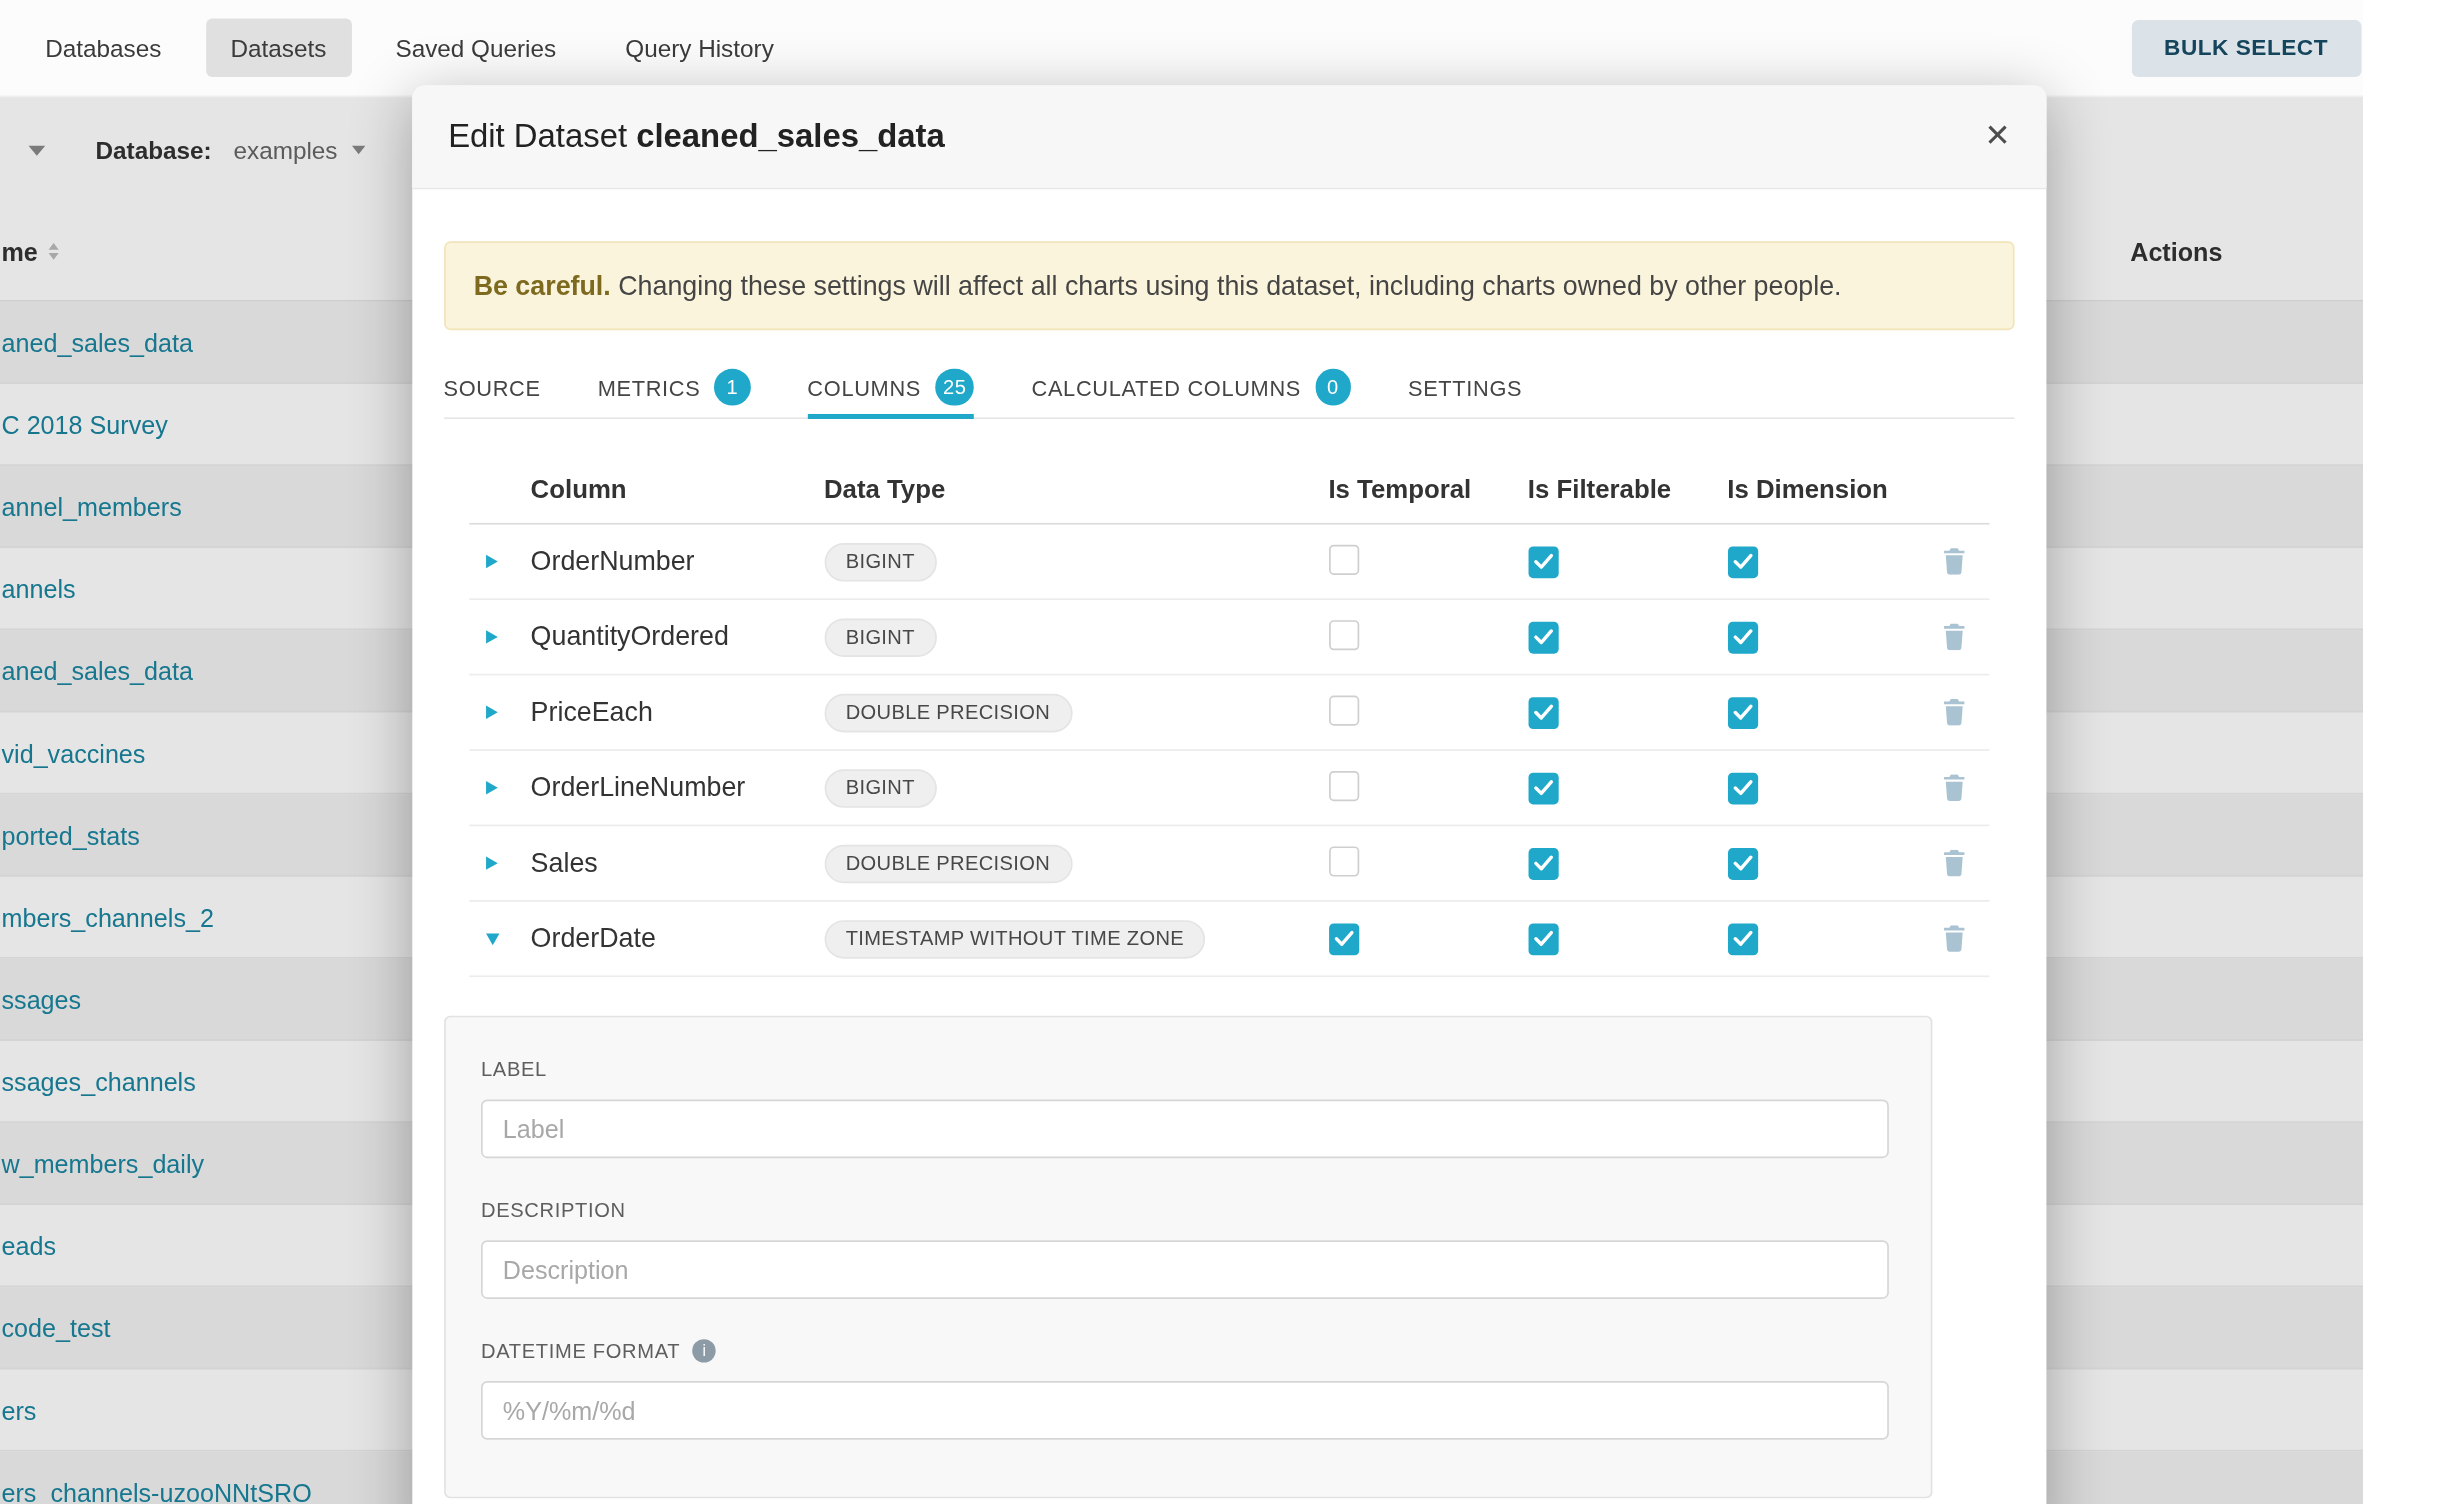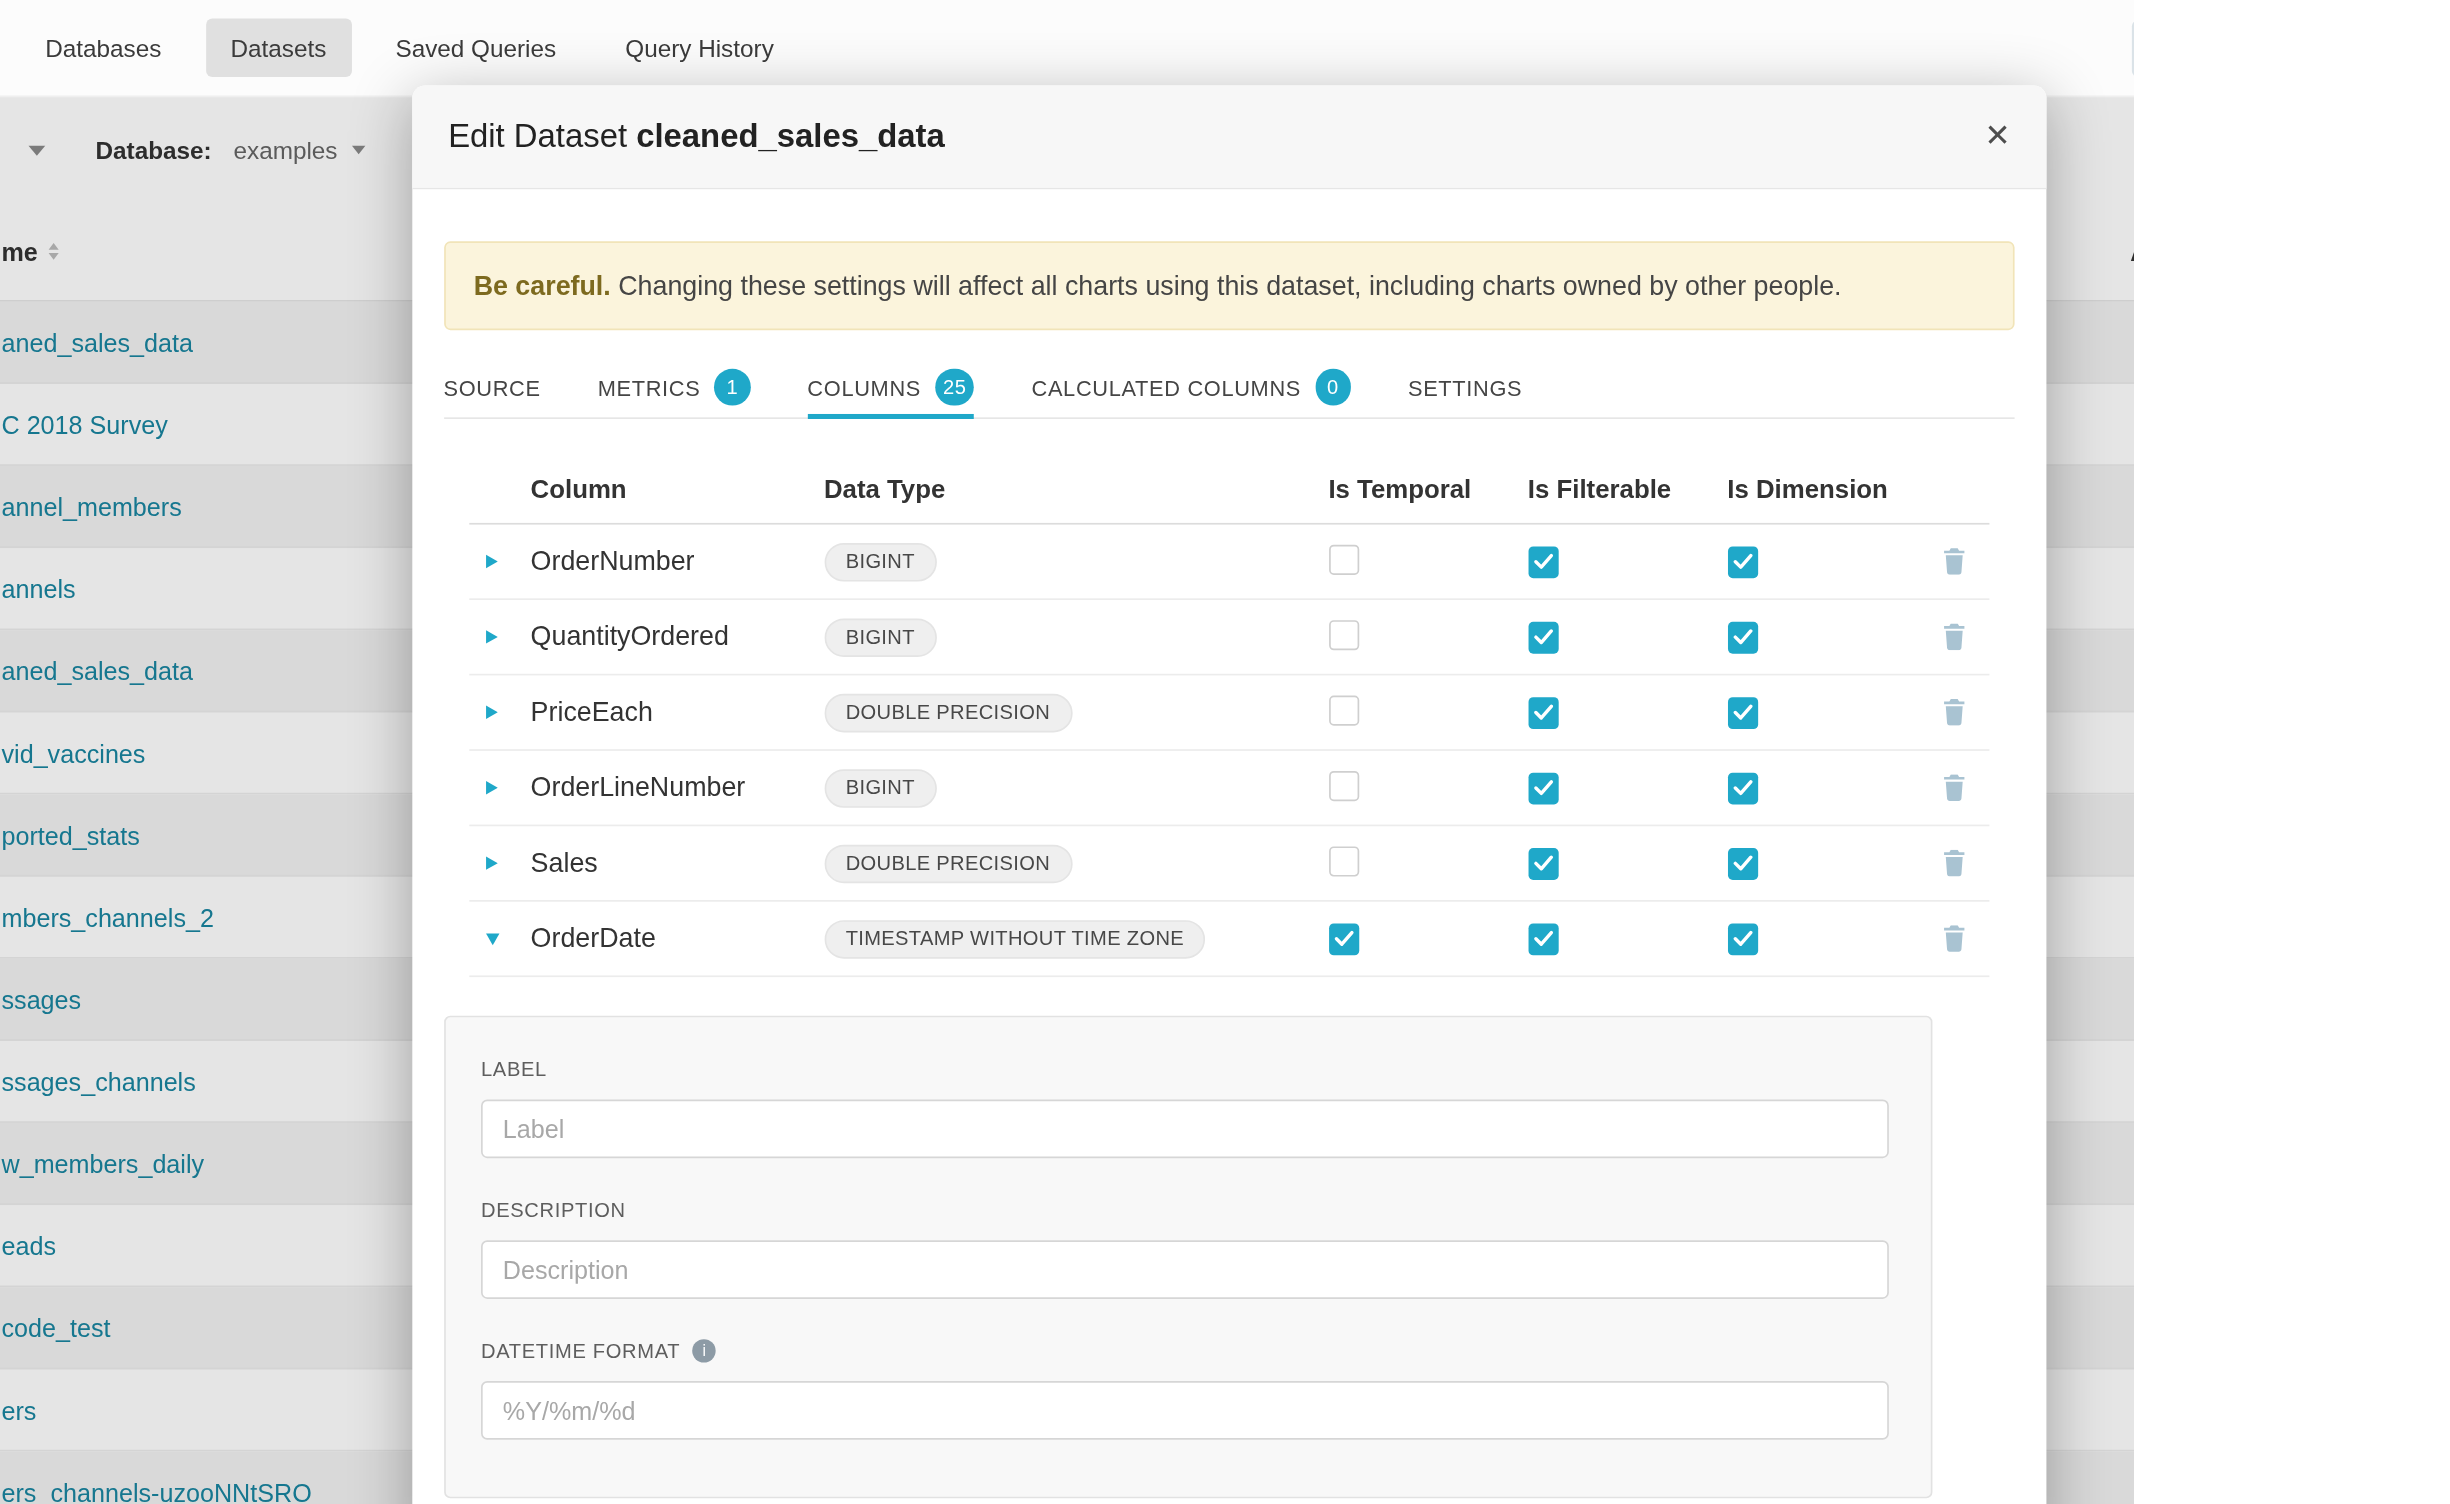--- a/index.html
+++ b/index.html
@@ -1,16 +1,16 @@
 <!DOCTYPE html>
 <html style="--accent: #1FA8C9; --link: #1985a0; --warning-bg: #FBF4DC; --warning-accent: #7D6A1F; --dark-button: #173B4F; --trash: #A9C3D2;font-size:15px"><head>
 <meta charset="utf-8">
 <style>
   html,body{margin:0;padding:0;background:#fff;}
-  #viewport{width:2134px;height:1505px;overflow:hidden;position:relative;}
+  #viewport{width:2363px;height:1505px;overflow:hidden;position:relative;}
   #scale-root{width:1462px;height:898px;transform:scale(1.6760204);transform-origin:0 0;
     position:relative;font-family:"Liberation Sans",sans-serif;background:#fff;overflow:hidden;}
 
   
   .topnav{position:absolute;left:0;top:0;width:1462px;height:58px;background:#fcfcfc;
     border-bottom:0.9px solid #efefef;display:flex;align-items:center;z-index:5;box-sizing:border-box;}
   .nav-items{display:flex;align-items:center;gap:11.2px;padding-left:12px;}
   .nav-item{padding:9.3px 15px;font-size:14.5px;color:#3b3b3b;border-radius:3.7px;cursor:pointer;white-space:nowrap;}
   .nav-item.active{background:#e0e0e0;}
   .nav-right{margin-left:auto;display:flex;align-items:center;gap:14px;}

